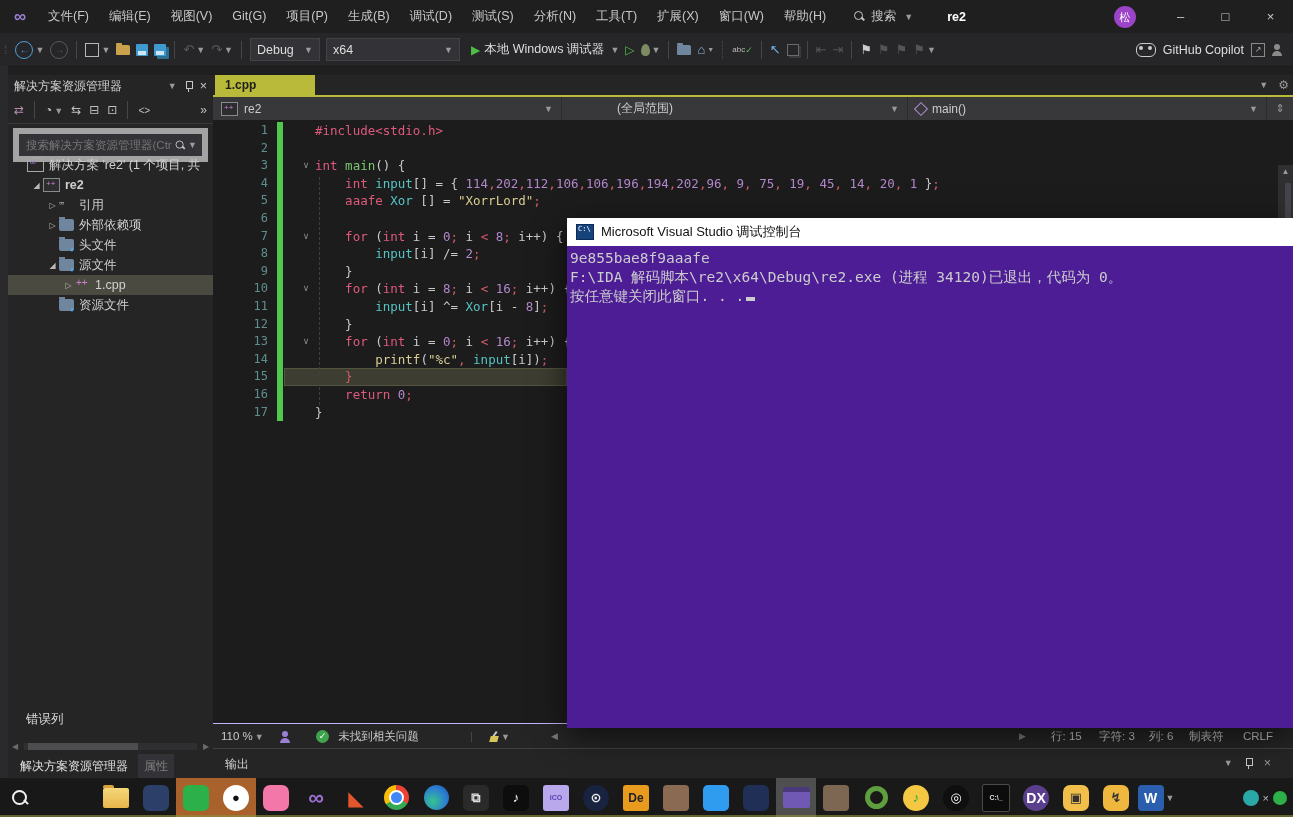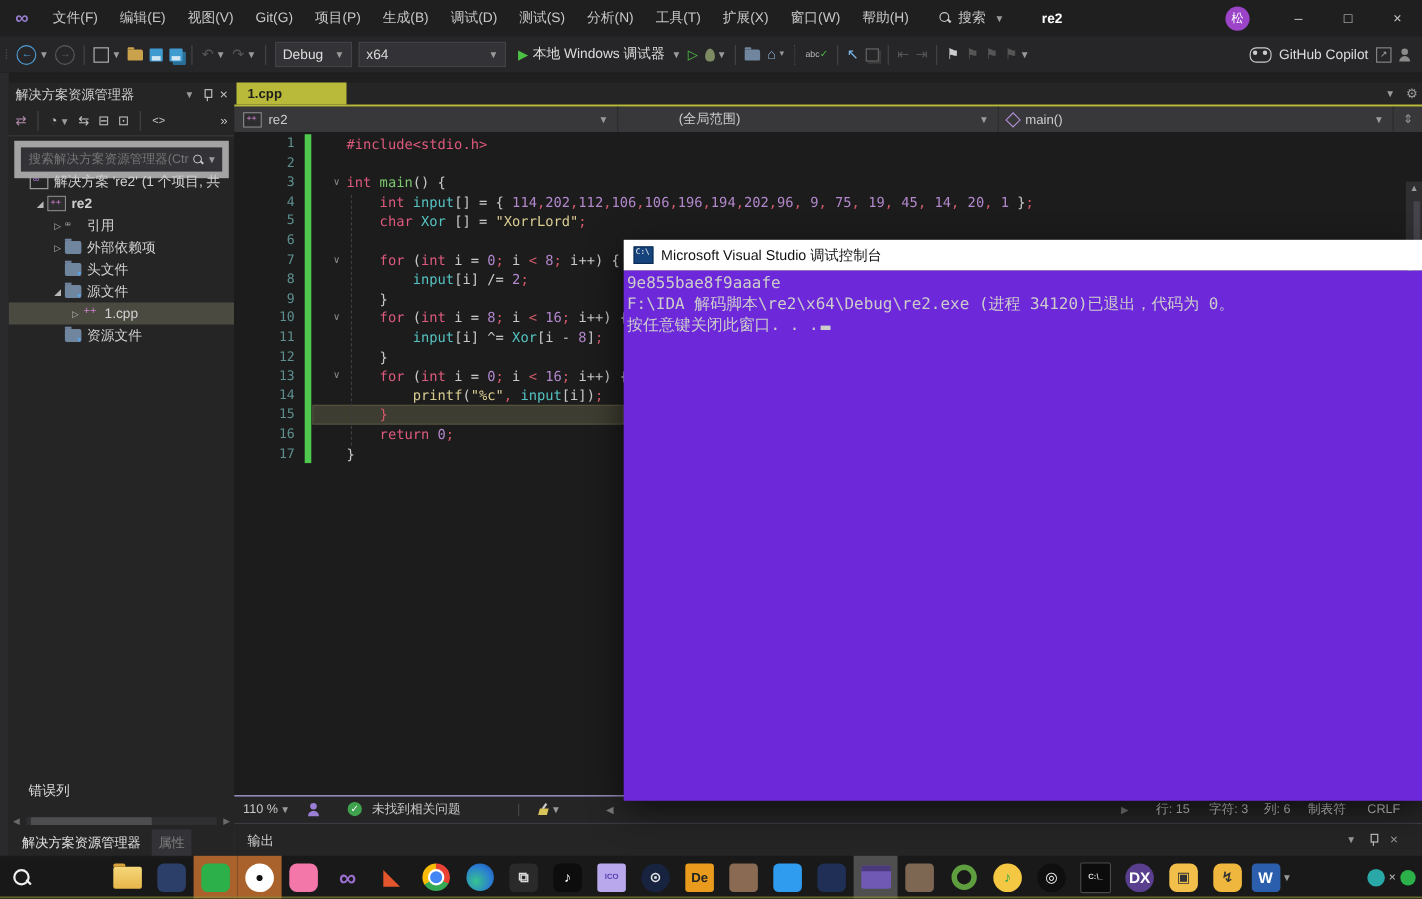--- a/index.html
+++ b/index.html
@@ -120,21 +120,21 @@
   
   #output-panel{position:absolute;left:213px;top:748px;width:1080px;height:69px;background:#252526;border-top:1px solid #3f3f46;}
   #output-title{position:absolute;left:12px;top:7px;font-size:12px;color:#d0d0d0;font-family:Liberation Mono, monospace;}
   #output-ctrl{position:absolute;right:22px;top:7px;display:flex;gap:12px;align-items:center;color:#9a9a9a;}
 
   
   #console-win{position:absolute;left:567px;top:218px;width:726px;height:507px;z-index:40;box-shadow:0 10px 30px rgba(0,0,0,0.65);}
   #console-title{height:28px;background:#ffffff;display:flex;align-items:center;padding-left:9px;color:#111;font-size:13px;}
   .con-ico{width:16px;height:14px;background:#16437c;border:1px solid #0c2c55;margin-right:7px;position:relative;}
   .con-ico::after{content:"C:\\";position:absolute;left:1px;top:0px;color:#fff;font-size:7px;font-family:"DejaVu Sans Mono",monospace;}
-  #console-body{height:479px;background:#6d28d9;color:#cccccc;font-family:"DejaVu Sans Mono",monospace;font-size:14.5px;padding:3px 1px 0 3px;}
+  #console-body{height:479px;background:#4c1d95;color:#cccccc;font-family:"DejaVu Sans Mono",monospace;font-size:14.5px;padding:3px 1px 0 3px;}
   .console-line{line-height:19px;white-space:pre;}
   .cursor{display:inline-block;width:9px;height:4px;background:#cccccc;margin-left:2px;}
 
   
   #taskbar{position:absolute;left:0;top:778px;width:1293px;height:39px;background:rgba(23,23,23,0.86);z-index:100;display:flex;align-items:center;}
   #taskbar::after{content:"";position:absolute;left:0;bottom:0;width:1293px;height:2px;background:#8f8f3a;opacity:0.65;}
   .tb-item{width:40px;height:39px;display:flex;align-items:center;justify-content:center;flex:0 0 40px;position:relative;}
   .tb-item.hl-orange{background:#a9622c;}
   .tb-item.hl-active{background:#4f4f4f;}
   .chip{display:flex;align-items:center;justify-content:center;font-weight:bold;}
@@ -423,21 +423,21 @@
             <span class="ln">3</span>
             <span class="fold">∨</span>
             <span class="ctext"><span class="seg-kw">int </span><span class="seg-fn">main</span><span class="seg-pl">() {</span></span>
           </div>
           <div class="code-row" style="top: 54.8px;">
             <span class="ln">4</span>
             <span class="ctext"><span class="seg-pl">    </span><span class="seg-kw">int </span><span class="seg-id">input</span><span class="seg-pl">[] = { </span><span class="seg-nm">114</span><span class="seg-pn">,</span><span class="seg-nm">202</span><span class="seg-pn">,</span><span class="seg-nm">112</span><span class="seg-pn">,</span><span class="seg-nm">106</span><span class="seg-pn">,</span><span class="seg-nm">106</span><span class="seg-pn">,</span><span class="seg-nm">196</span><span class="seg-pn">,</span><span class="seg-nm">194</span><span class="seg-pn">,</span><span class="seg-nm">202</span><span class="seg-pn">,</span><span class="seg-nm">96</span><span class="seg-pn">, </span><span class="seg-nm">9</span><span class="seg-pn">, </span><span class="seg-nm">75</span><span class="seg-pn">, </span><span class="seg-nm">19</span><span class="seg-pn">, </span><span class="seg-nm">45</span><span class="seg-pn">, </span><span class="seg-nm">14</span><span class="seg-pn">, </span><span class="seg-nm">20</span><span class="seg-pn">, </span><span class="seg-nm">1</span><span class="seg-pl"> }</span><span class="seg-pn">;</span></span>
           </div>
           <div class="code-row" style="top: 72.4px;">
             <span class="ln">5</span>
-            <span class="ctext"><span class="seg-pl">    </span><span class="seg-kw">char </span><span class="seg-id">Xor</span><span class="seg-pl"> [] = </span><span class="seg-st">"XorrLord"</span><span class="seg-pn">;</span></span>
+            <span class="ctext"><span class="seg-pl">    </span><span class="seg-kw">aaafe </span><span class="seg-id">Xor</span><span class="seg-pl"> [] = </span><span class="seg-st">"XorrLord"</span><span class="seg-pn">;</span></span>
           </div>
           <div class="code-row" style="top: 90px;">
             <span class="ln">6</span>
             <span class="ctext"></span>
           </div>
           <div class="code-row" style="top: 107.6px;">
             <span class="ln">7</span>
             <span class="fold">∨</span>
             <span class="ctext"><span class="seg-pl">    </span><span class="seg-kw">for </span><span class="seg-pl">(</span><span class="seg-kw">int </span><span class="seg-pl">i = </span><span class="seg-nm">0</span><span class="seg-pn">; </span><span class="seg-pl">i </span><span class="seg-pn">&lt; </span><span class="seg-nm">8</span><span class="seg-pn">; </span><span class="seg-pl">i++) {</span></span>
           </div>

